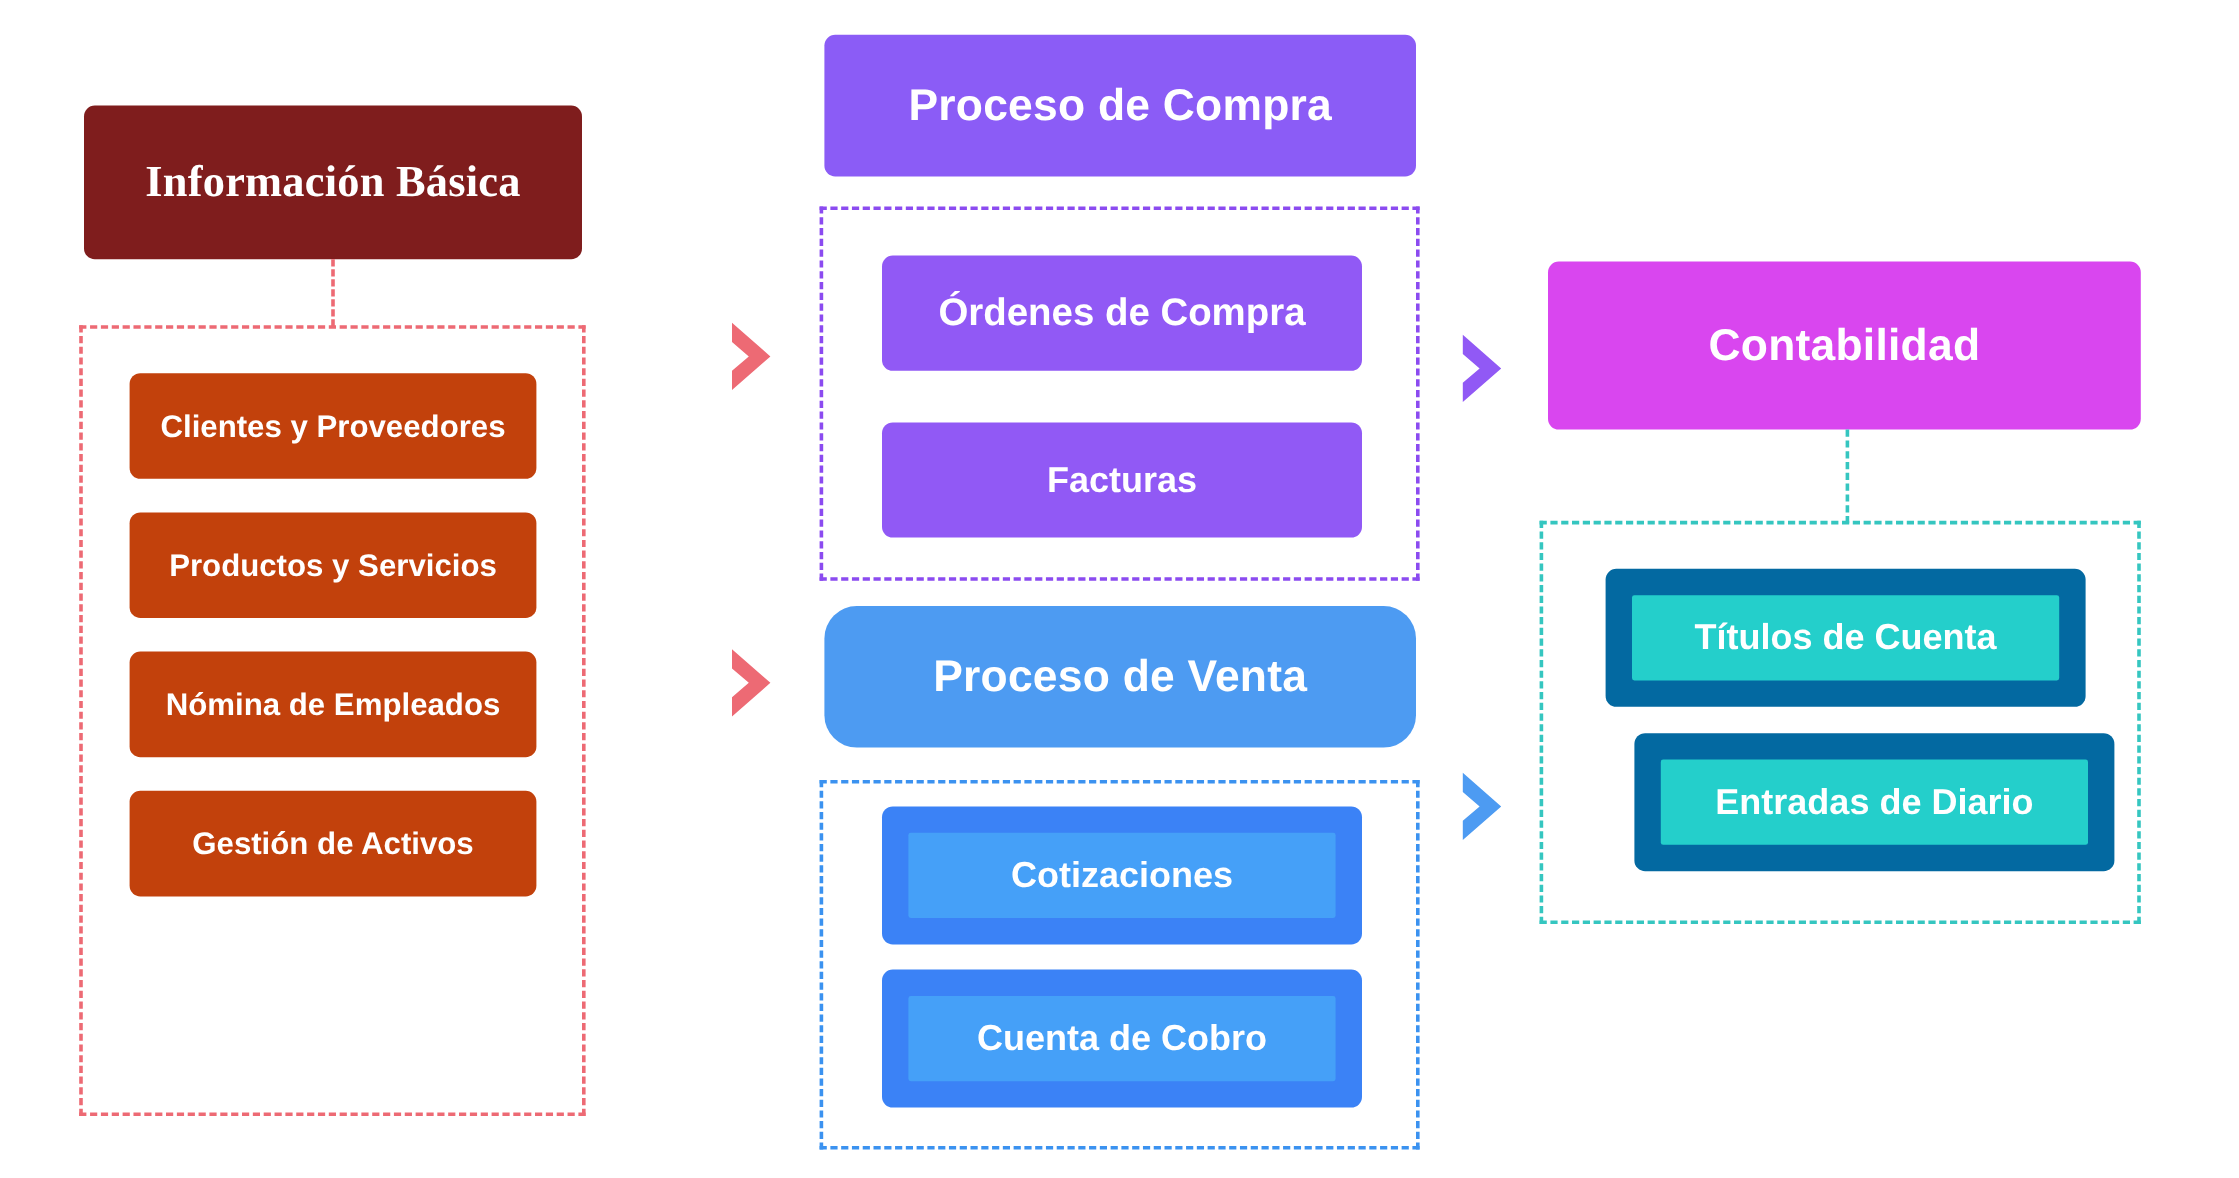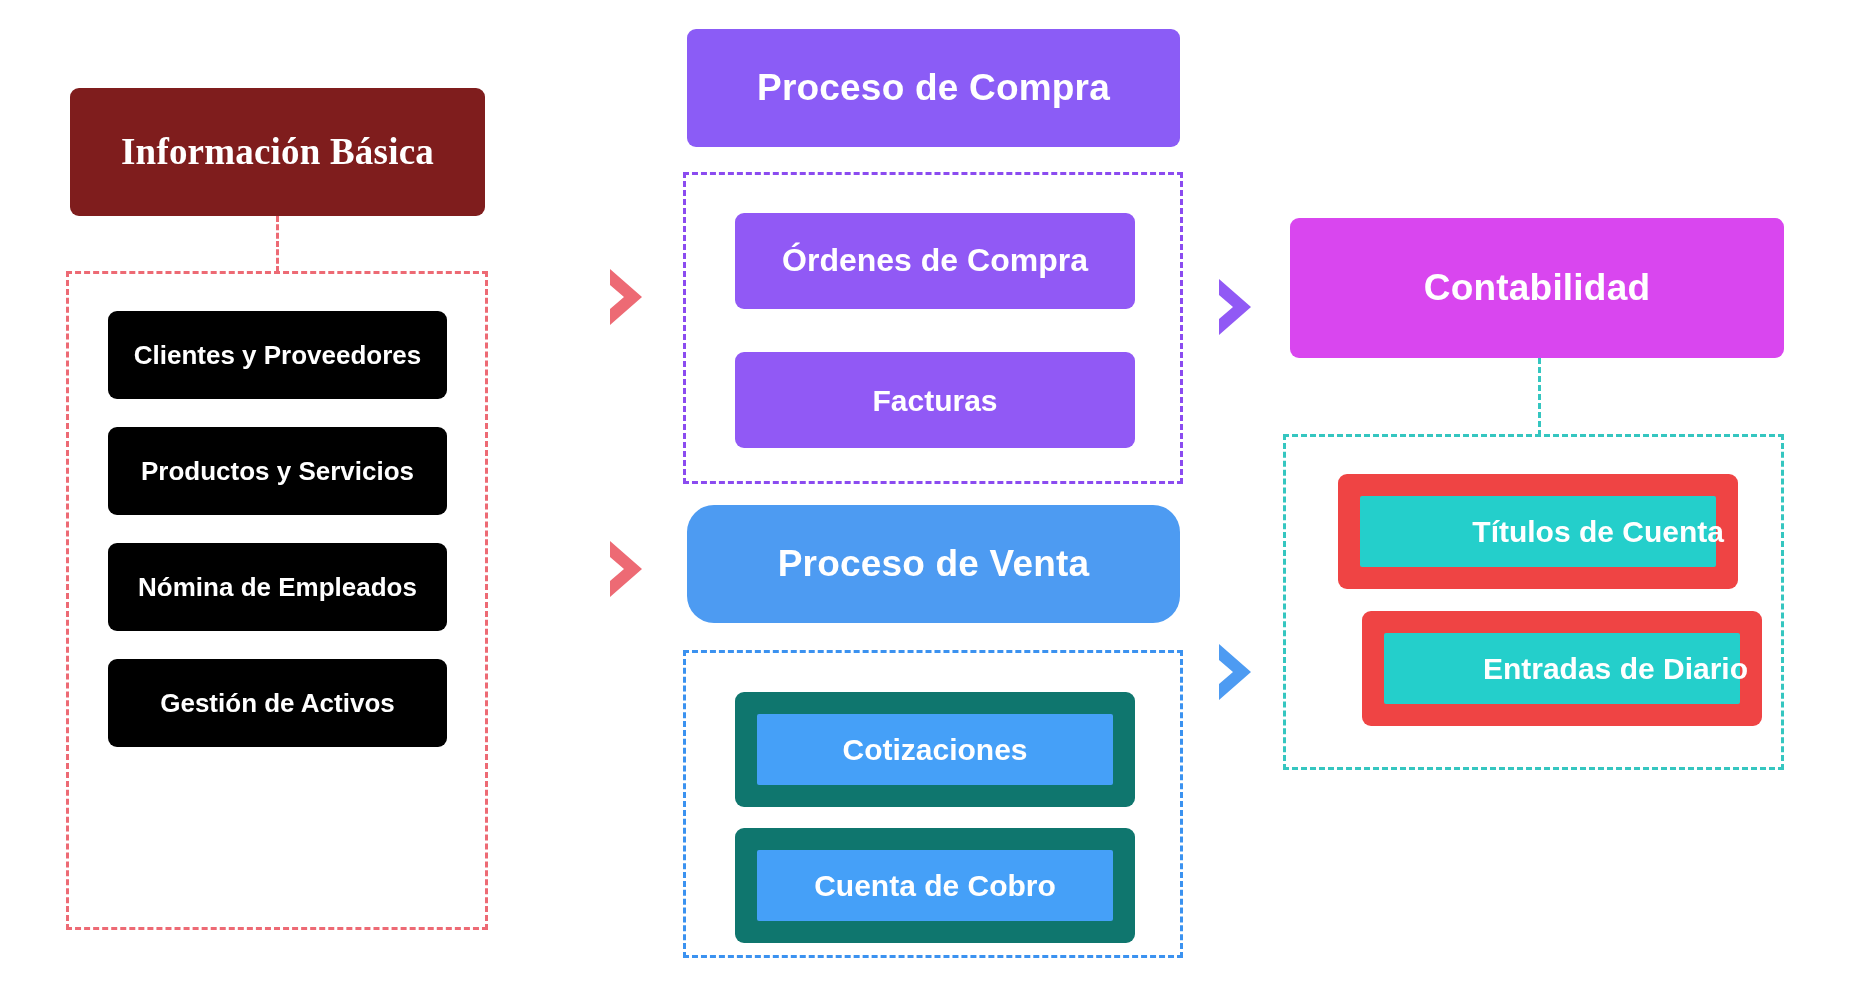--- a/index.html
+++ b/index.html
@@ -79,25 +79,25 @@
     height: 64px;
   }
   .chevron svg { width: 100%; height: 100%; display: block; }
 
   
   .c-red    { background: #7f1d1d; font-family: Liberation Serif, serif; }
   .c-purple { background: #8b5cf6; }
   .c-blue   { background: #4D9BF2; }
   .c-teal   { background: #d946ef; }
 
-  .chip-red    { background: #000000; }
+  .chip-red    { background: #c2410c; }
   .chip-purple { background: #9159F5; }
-  .chip-blue   { background: #0f766e; margin-top: 20px; }
+  .chip-blue   { background: #3b82f6; }
   .chip-blue  .inner { background: #45A0F8; }
-  .chip-teal   { background: #ef4444; justify-content: flex-end; }
+  .chip-teal   { background: #0369a1; }
   .chip-teal  .inner { background: #24CFCB; }
 
   .b-red    { border-color: #ED6A74; }
   .b-purple { border-color: #8B4BF0; }
   .b-blue   { border-color: #3B92F0; }
   .b-teal   { border-color: #35C6C0; }
 </style>
 </head>
 <body>
 

